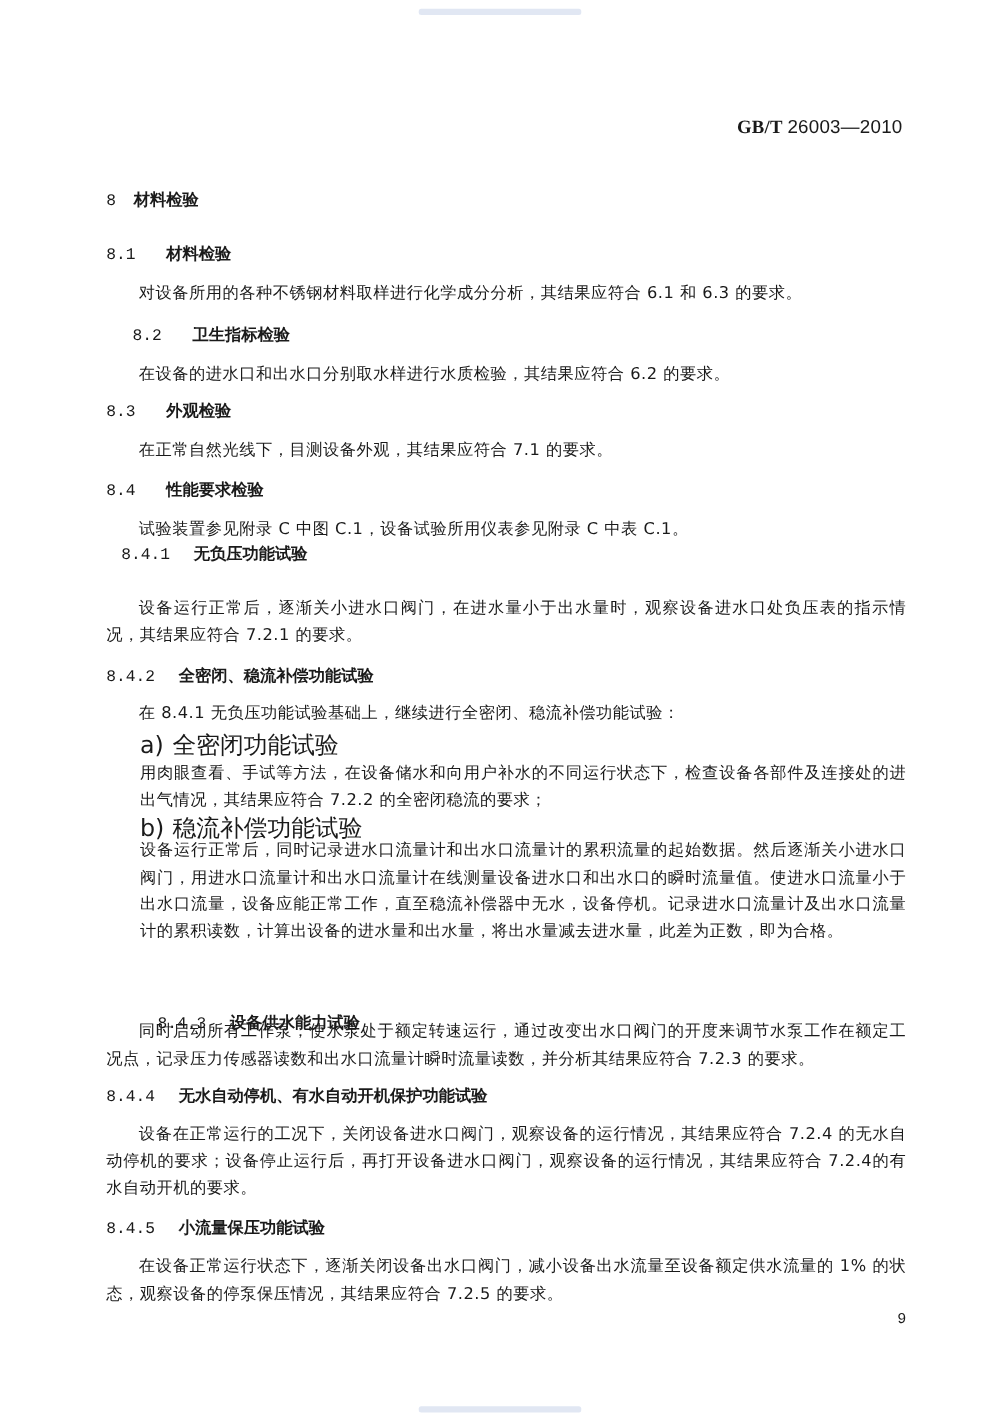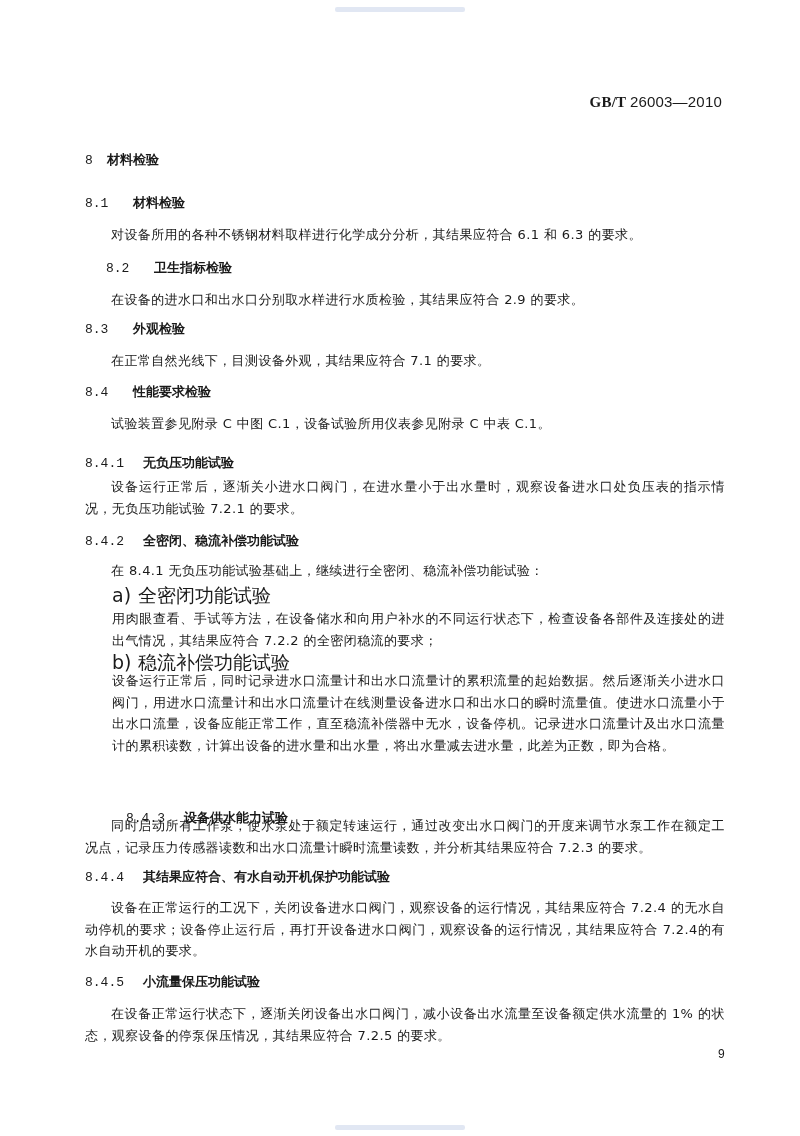--- a/index.html
+++ b/index.html
@@ -39,36 +39,36 @@
 </div>
 
 <div class="h" style="top:194px;">
   <span class="no">8.1</span><span>材料检验</span>
 </div>
 <div class="p" style="top:224px;">对设备所用的各种不锈钢材料取样进行化学成分分析，其结果应符合 6.1 和 6.3 的要求。</div>
 
 <div class="h" style="top:259px;margin-left:21px;">
   <span class="no">8.2</span><span>卫生指标检验</span>
 </div>
-<div class="p" style="top:289px;">在设备的进水口和出水口分别取水样进行水质检验，其结果应符合 2.9 的要求。</div>
+<div class="p" style="top:289px;">在设备的进水口和出水口分别取水样进行水质检验，其结果应符合 6.2 的要求。</div>
 
 <div class="h" style="top:320px;">
   <span class="no">8.3</span><span>外观检验</span>
 </div>
 <div class="p" style="top:350px;">在正常自然光线下，目测设备外观，其结果应符合 7.1 的要求。</div>
 
 <div class="h" style="top:383px;">
   <span class="no">8.4</span><span>性能要求检验</span>
 </div>
 <div class="p" style="top:413px;">试验装置参见附录 C 中图 C.1，设备试验所用仪表参见附录 C 中表 C.1。</div>
 
-<div class="h sub" style="top:454px;">
+<div class="h sub" style="top:434px;margin-left:12px;">
   <span class="no">8.4.1</span><span>无负压功能试验</span>
 </div>
-<div class="p" style="top:476px;">设备运行正常后，逐渐关小进水口阀门，在进水量小于出水量时，观察设备进水口处负压表的指示情况，无负压功能试验 7.2.1 的要求。</div>
+<div class="p" style="top:476px;">设备运行正常后，逐渐关小进水口阀门，在进水量小于出水量时，观察设备进水口处负压表的指示情况，其结果应符合 7.2.1 的要求。</div>
 
 <div class="h sub" style="top:532px;">
   <span class="no">8.4.2</span><span>全密闭、稳流补偿功能试验</span>
 </div>
 <div class="p" style="top:560px;">在 8.4.1 无负压功能试验基础上，继续进行全密闭、稳流补偿功能试验：</div>
 
 <div class="item" style="top:583px;">
   <span style="display:inline-block;width:26px;">a)</span><span>全密闭功能试验</span>
 </div>
 <div class="p noindent" style="top:608px;">用肉眼查看、手试等方法，在设备储水和向用户补水的不同运行状态下，检查设备各部件及连接处的进出气情况，其结果应符合 7.2.2 的全密闭稳流的要求；</div>
@@ -77,21 +77,21 @@
   <span style="display:inline-block;width:26px;">b)</span><span>稳流补偿功能试验</span>
 </div>
 <div class="p noindent" style="top:670px;">设备运行正常后，同时记录进水口流量计和出水口流量计的累积流量的起始数据。然后逐渐关小进水口阀门，用进水口流量计和出水口流量计在线测量设备进水口和出水口的瞬时流量值。使进水口流量小于出水口流量，设备应能正常工作，直至稳流补偿器中无水，设备停机。记录进水口流量计及出水口流量计的累积读数，计算出设备的进水量和出水量，将出水量减去进水量，此差为正数，即为合格。</div>
 
 <div class="h sub" style="top:809px;margin-left:41px;">
   <span class="no">8.4.3</span><span>设备供水能力试验</span>
 </div>
 <div class="p" style="top:815px;">同时启动所有工作泵，使水泵处于额定转速运行，通过改变出水口阀门的开度来调节水泵工作在额定工况点，记录压力传感器读数和出水口流量计瞬时流量读数，并分析其结果应符合 7.2.3 的要求。</div>
 
 <div class="h sub" style="top:868px;">
-  <span class="no">8.4.4</span><span>其结果应符合、有水自动开机保护功能试验</span>
+  <span class="no">8.4.4</span><span>无水自动停机、有水自动开机保护功能试验</span>
 </div>
 <div class="p" style="top:897px;">设备在正常运行的工况下，关闭设备进水口阀门，观察设备的运行情况，其结果应符合 7.2.4 的无水自动停机的要求；设备停止运行后，再打开设备进水口阀门，观察设备的运行情况，其结果应符合 7.2.4的有水自动开机的要求。</div>
 
 <div class="h sub" style="top:973px;">
   <span class="no">8.4.5</span><span>小流量保压功能试验</span>
 </div>
 <div class="p" style="top:1003px;">在设备正常运行状态下，逐渐关闭设备出水口阀门，减小设备出水流量至设备额定供水流量的 1% 的状态，观察设备的停泵保压情况，其结果应符合 7.2.5 的要求。</div>
 
 <div class="page-num">9</div>
 

